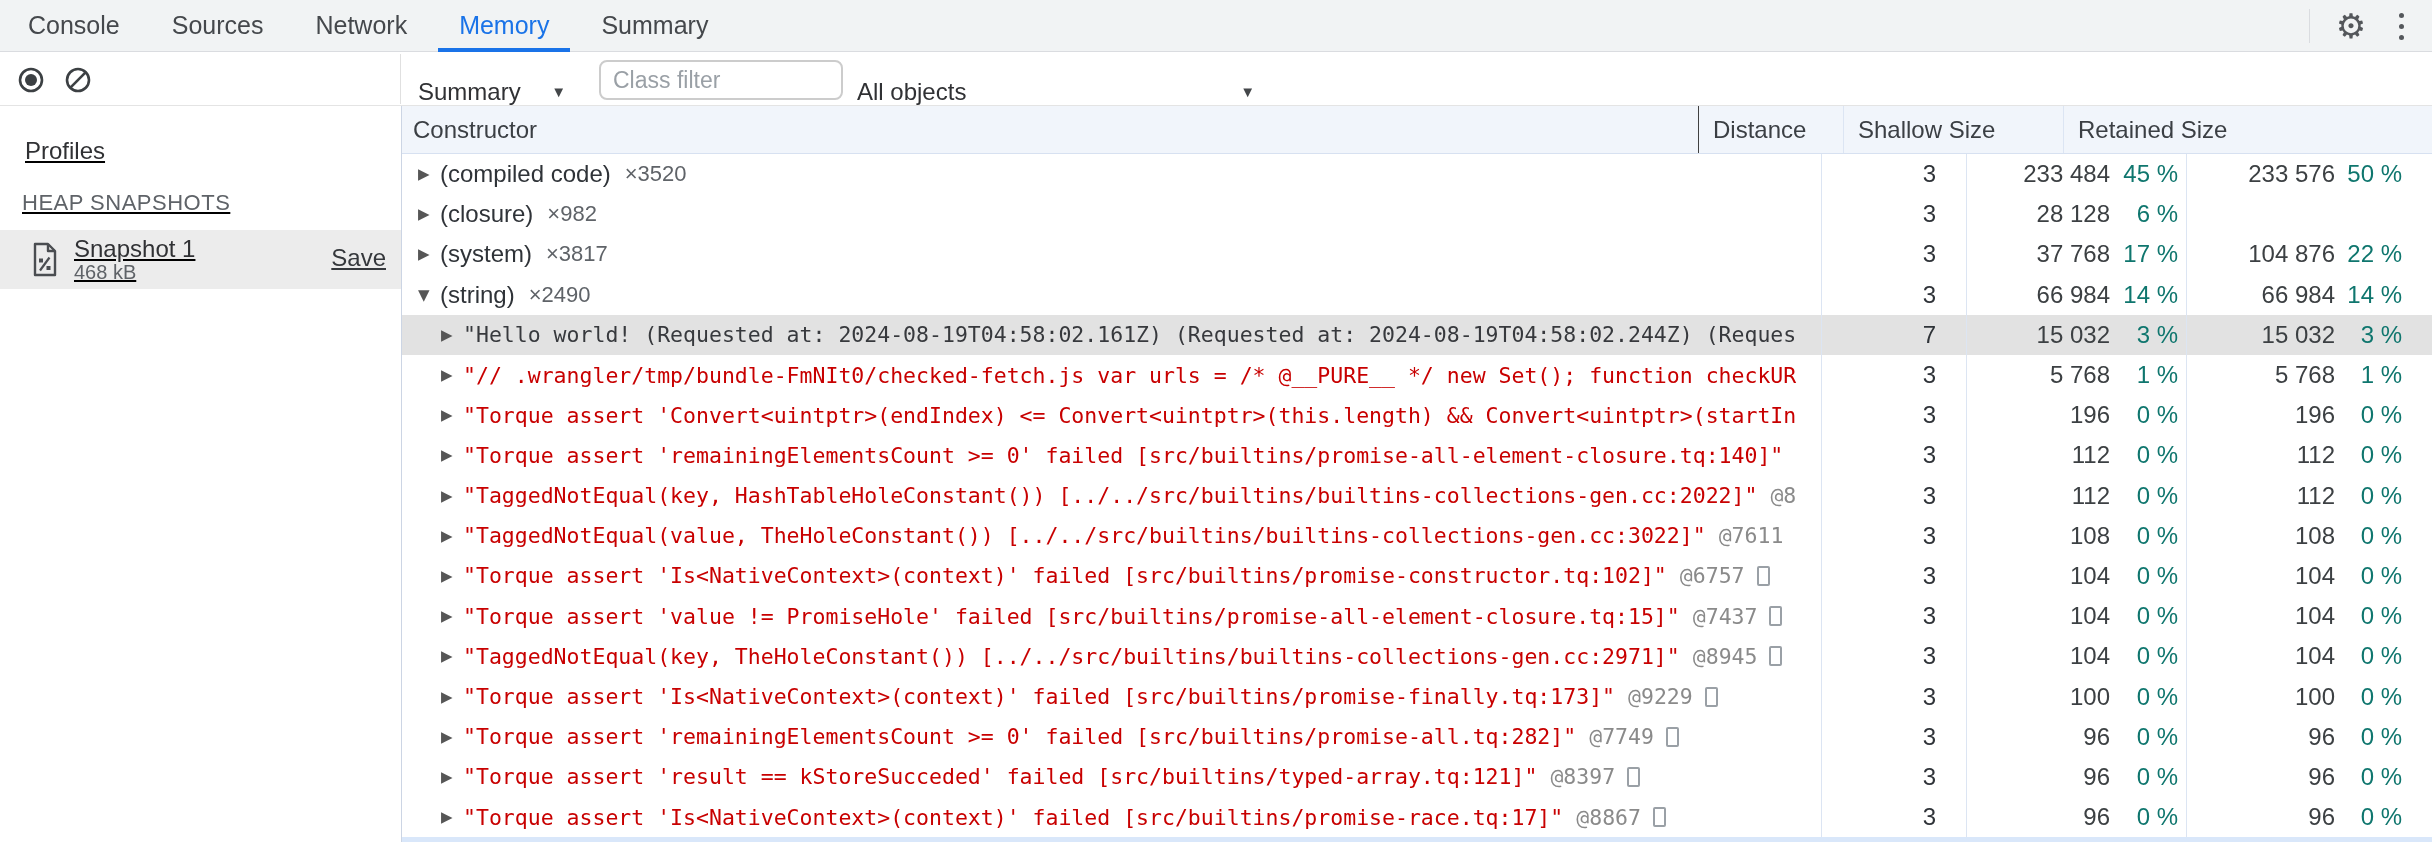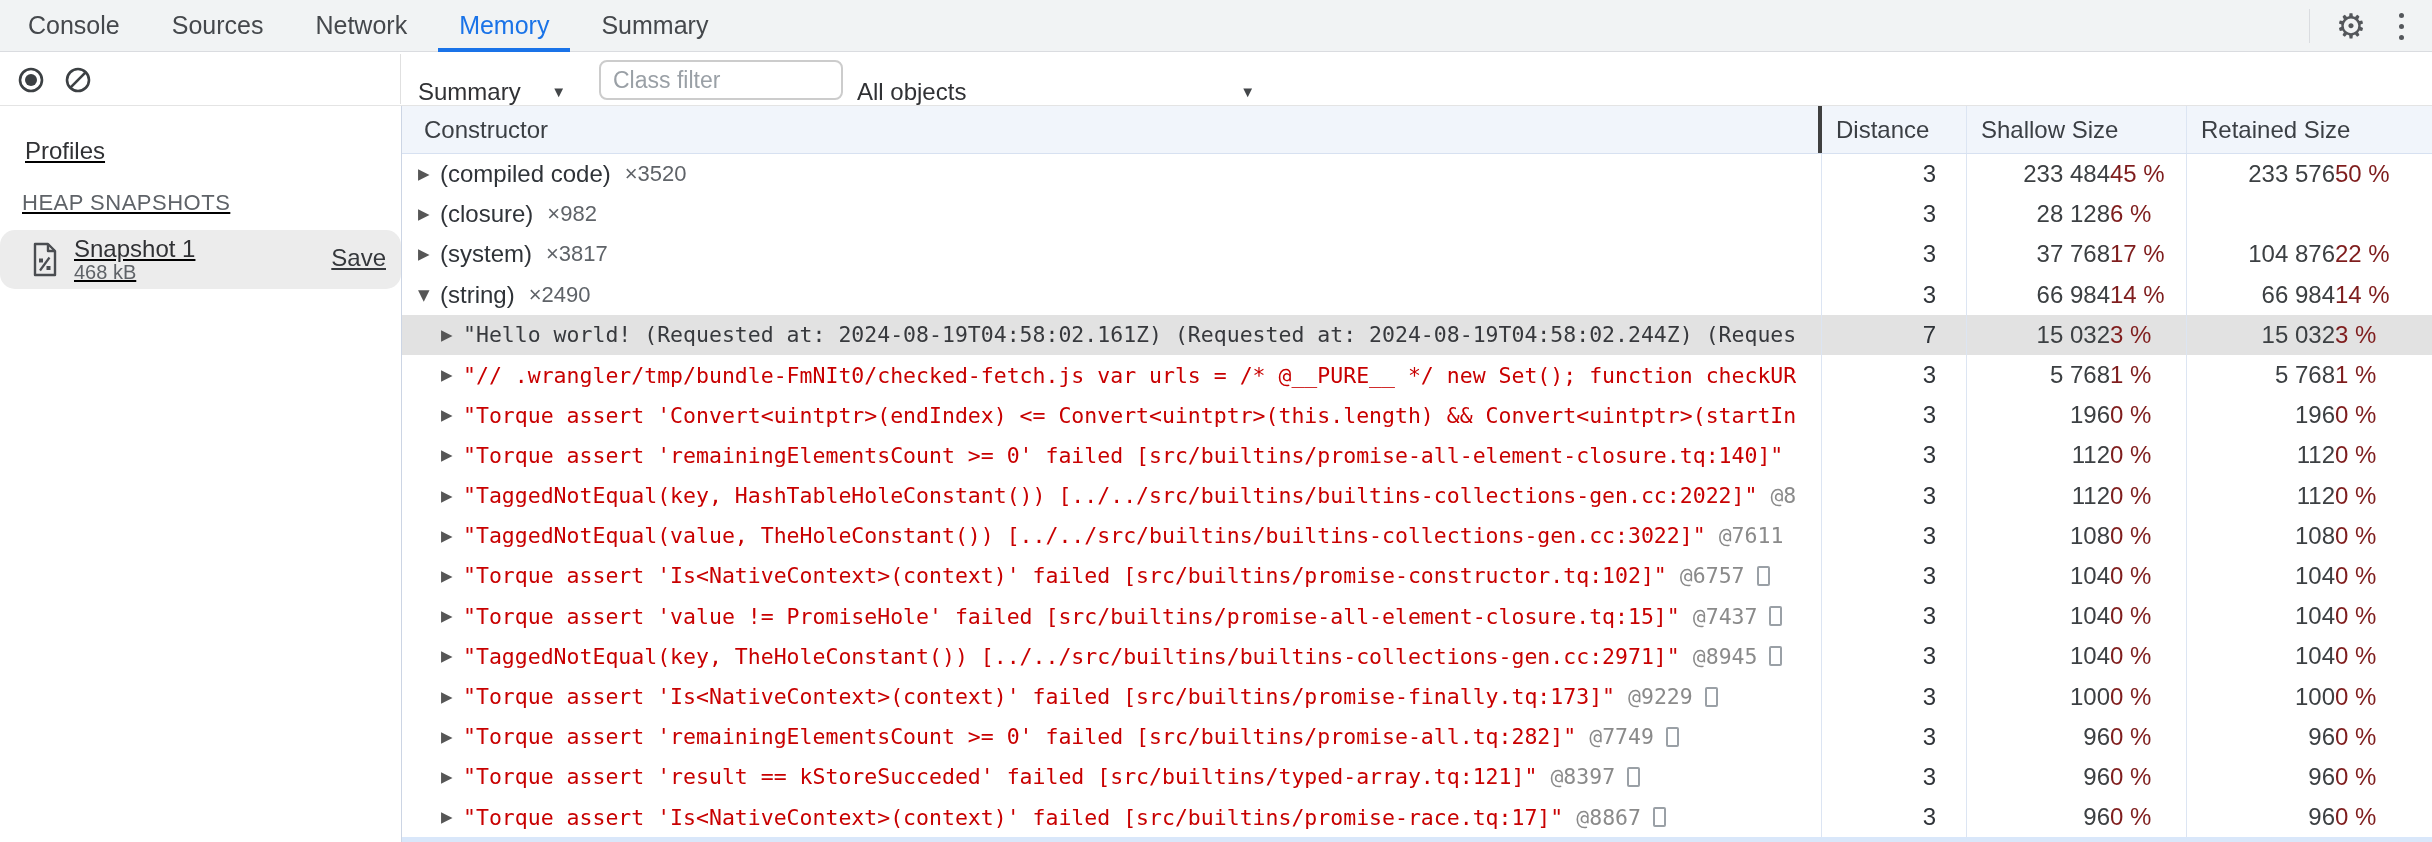--- a/index.html
+++ b/index.html
@@ -41,34 +41,34 @@
   .class-filter::placeholder { color:#9aa0a6; }
 
   
   .main { display:flex; height:736px; }
 
   .sidebar { width:402px; height:100%; background:#fff; border-right:1px solid #ccd5e4;
              position:relative; flex:none;text-decoration:underline; }
   .profiles-title { margin:31px 0 0 25px; font-size:24px; color:#303134; }
   .heap-section { margin:25px 0 0 22px; font-size:22px; color:#5f6368; letter-spacing:0.5px; }
   .snapshot-item { position:relative; margin-top:14px; height:59px; background:#ececec;
-                   display:flex; align-items:center; padding-left:32px; cursor:pointer;border-radius:15px; }
+                   display:flex; align-items:center; padding-left:32px; cursor:pointer; }
   .snap-icon { flex:none; margin-right:16px; }
   .snap-texts { display:flex; flex-direction:column; justify-content:center; }
   .snap-name { font-size:24px; color:#303134; line-height:26px; }
   .snap-size { font-size:20px; color:#5f6368; line-height:21px; }
   .save-link { position:absolute; right:15px; top:14px; font-size:24px; color:#35383c;
                text-decoration:underline; cursor:pointer; }
 
   
   .grid { position:relative; width:2030px; height:100%; overflow:hidden; }
   .gridheader { display:flex; height:48px; background:#f1f5fb; border-bottom:1px solid #d7e1f1;
                 font-size:24px; color:#3b3f44; }
   .hcell { display:flex; align-items:center; }
-  .col-ctor { width:1420px; padding-left:22px; border-right:4px solid #404040; }
+  .col-ctor { width:1297px; padding-left:11px; border-right:1px solid #404040; }
   .col-dist { width:145px;  padding-left:14px; border-right:1px solid #dce5f3; }
   .col-shal { width:220px;  padding-left:14px; border-right:1px solid #dce5f3; }
   .col-ret  { width:245px;  padding-left:14px; }
 
   .row { display:flex; height:40.2px; align-items:center; font-size:24px; color:#2f3338; }
   .row.selected { background:#e2e2e2; }
   .cell { height:100%; display:flex; align-items:center; overflow:hidden; white-space:nowrap; }
   .c-ctor { width:1420px; padding-left:16px; border-right:1px solid #dce5f3; }
   .string-row .c-ctor { padding-left:39px; }
   .arrow-box { width:22px; flex:none; font-size:15px; color:#565656; font-family:"DejaVu Sans", sans-serif; }
@@ -76,21 +76,21 @@
   .ccount { margin-left:14px; font-size:22px; color:#5f6368; }
   .cstr { font-family:"DejaVu Sans Mono", monospace; font-size:21.5px; color:#c80000; }
   .row.selected .cstr { color:#37393d; }
   .cid { font-family:"DejaVu Sans Mono", monospace; font-size:21.5px; color:#8a8a8a; margin-left:13px; }
   .tofu { display:inline-block; width:13px; height:20px; border:2px solid #9aa0a6; border-radius:2px;
           margin-left:12px; flex:none; }
   .c-dist { width:145px; justify-content:flex-end; padding-right:30px; border-right:1px solid #dce5f3; }
   .c-size { width:220px; justify-content:flex-end; padding-right:8px; border-right:1px solid #dce5f3; }
   .c-ret  { width:245px; padding-right:30px; border-right:none; }
   .num { text-align:right; color:#3c4043; }
-  .pct { width:68px; text-align:left; color:#7f1d1d; }
+  .pct { width:68px; text-align:right; color:#0f766e; }
   .c-ret .pct { width:67px; }
   .bottom-strip { position:absolute; left:0; right:0; bottom:0; height:5px; background:#d9e7fa; }
 </style>
 </head>
 <body>
 
 <div class="app">
 
   <header class="tabbar">
     <div class="tab">

